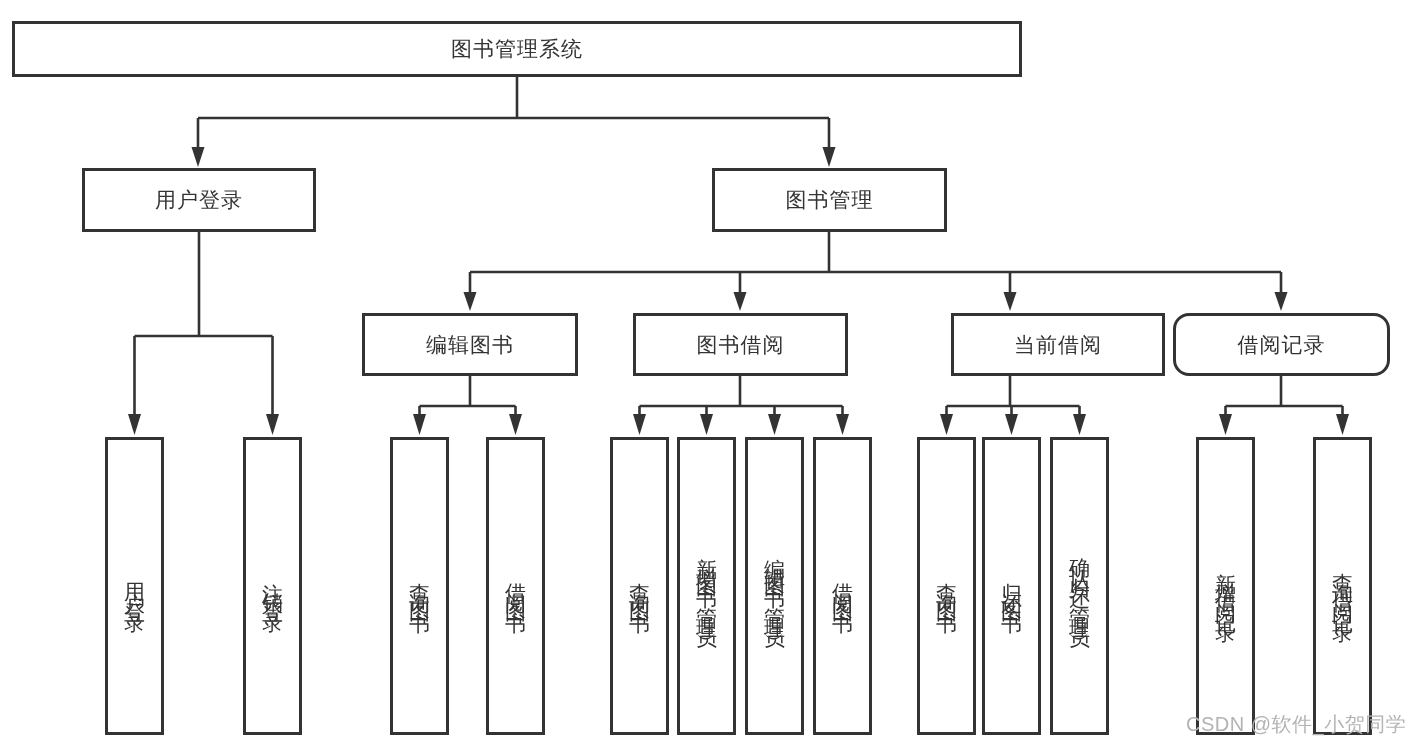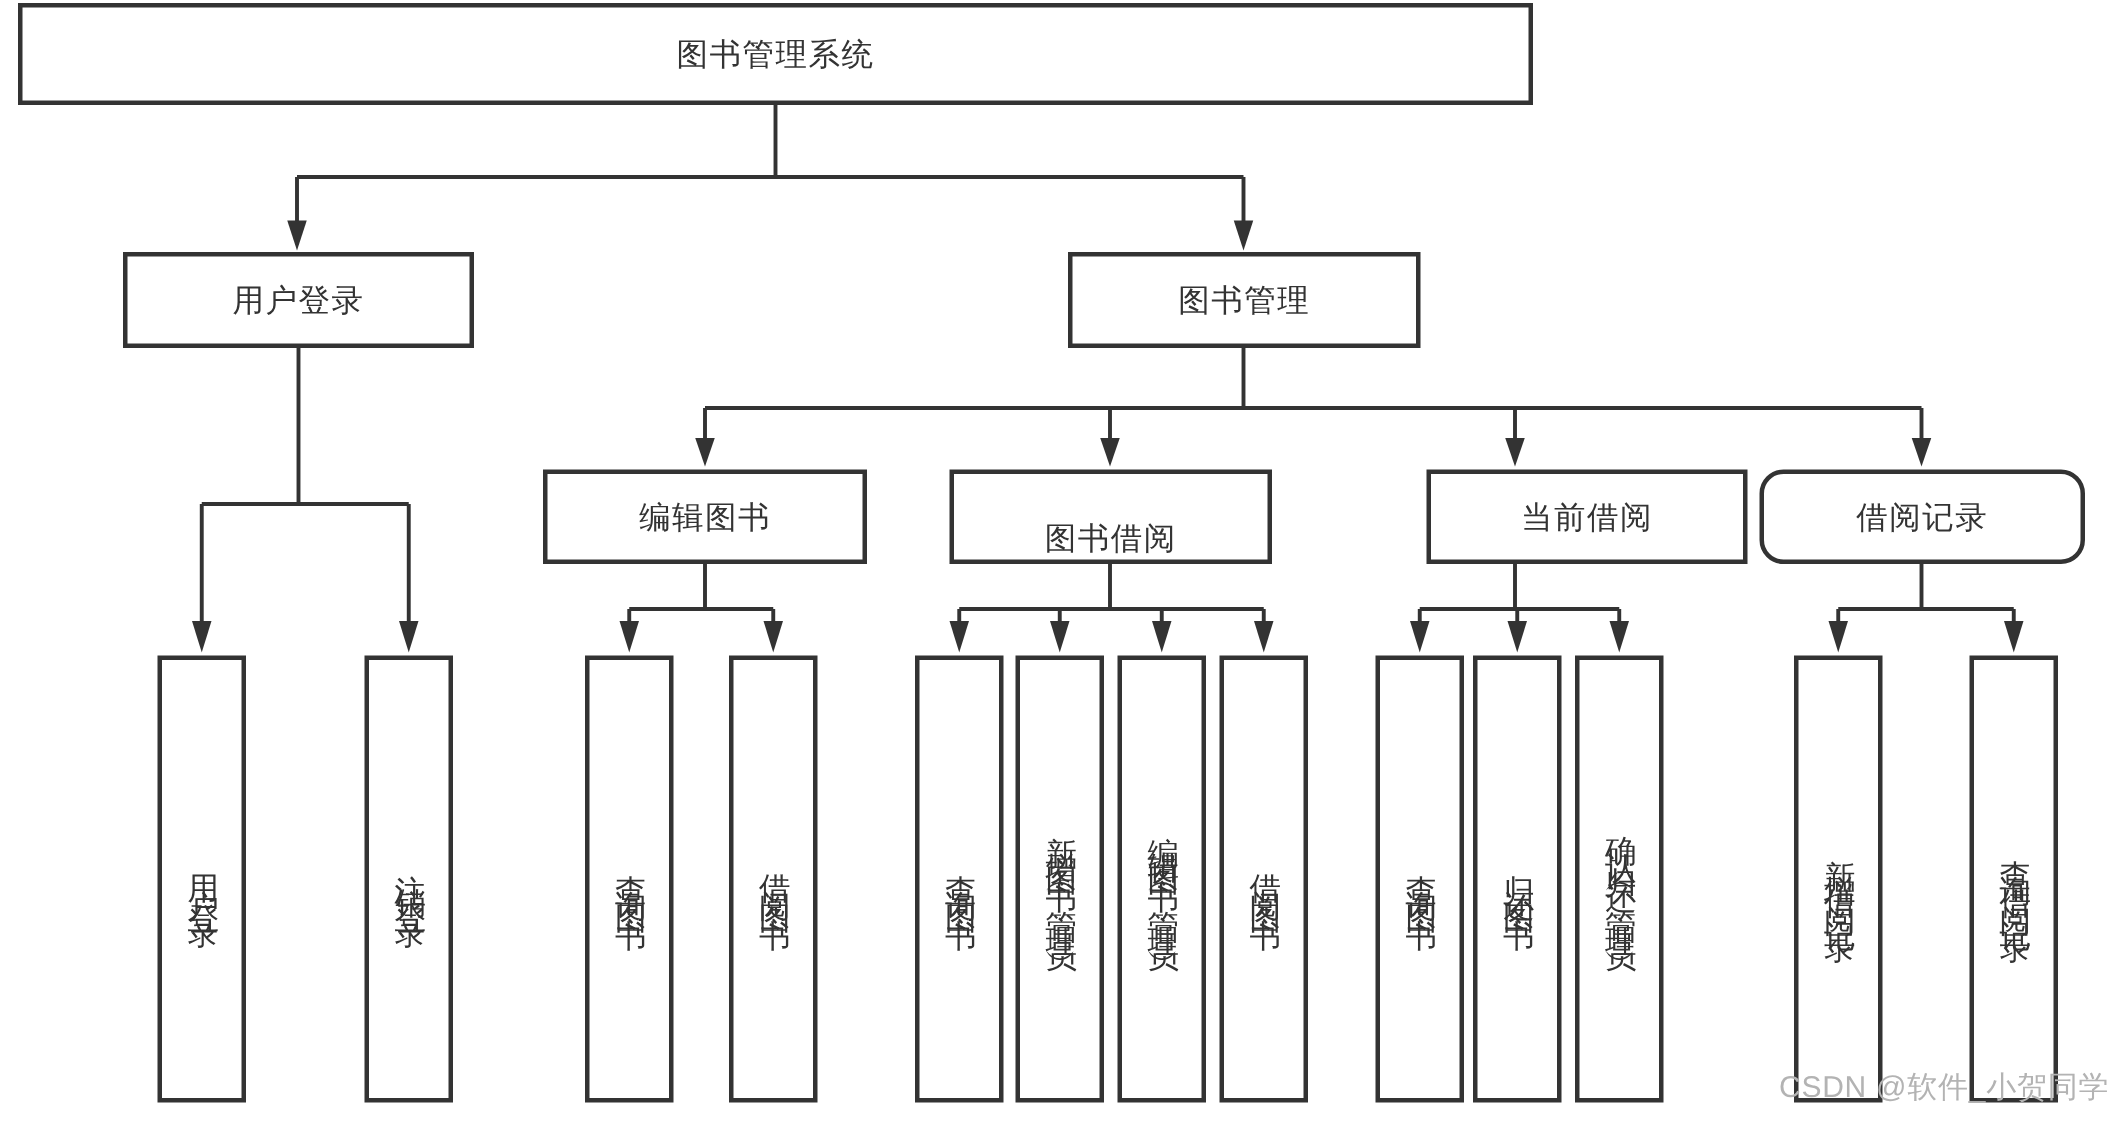--- a/index.html
+++ b/index.html
@@ -121,35 +121,35 @@
       <polygon points="1073,414 1086,414 1079.5,435"></polygon>
     </g>
 
     <g>
       <path d="M1281,376 V406 M1225.5,406 H1342.5 M1225.5,406 V418 M1342.5,406 V418"></path>
       <polygon points="1219,414 1232,414 1225.5,435"></polygon>
       <polygon points="1336,414 1349,414 1342.5,435"></polygon>
     </g>
   </svg>
 
-  <div class="node h-node" style="left:12px; top:2px; width:1010px; height:68px;">
+  <div class="node h-node" style="left:12px; top:21px; width:1010px; height:56px;">
     <span>图书管理系统</span>
   </div>
 
   <div class="node h-node" style="left:82px; top:168px; width:234px; height:64px;">
     <span>用户登录</span>
   </div>
   <div class="node h-node" style="left:712px; top:168px; width:235px; height:64px;">
     <span>图书管理</span>
   </div>
 
   <div class="node h-node" style="left:362px; top:313px; width:216px; height:63px;">
     <span>编辑图书</span>
   </div>
-  <div class="node h-node" style="left:633px; top:313px; width:215px; height:63px;align-items:flex-end;">
+  <div class="node h-node" style="left:633px; top:313px; width:215px; height:63px;">
     <span>图书借阅</span>
   </div>
   <div class="node h-node" style="left:903px; top:313px; width:214px; height:63px;margin-left:48px;">
     <span>当前借阅</span>
   </div>
   <div class="node h-node" style="left:1173px; top:313px; width:217px; height:63px;border-radius:16px;">
     <span>借阅记录</span>
   </div>
 
   <div class="node leaf" style="left:105px;">

